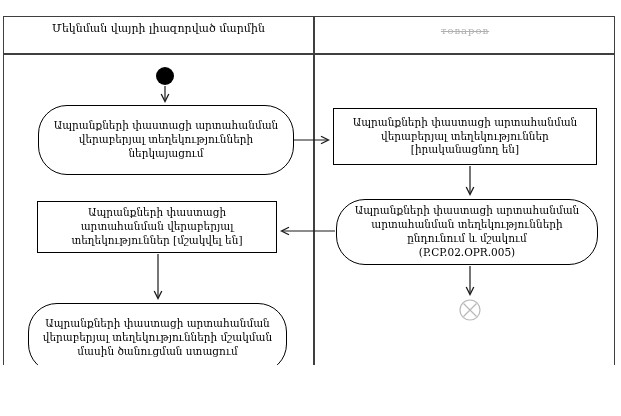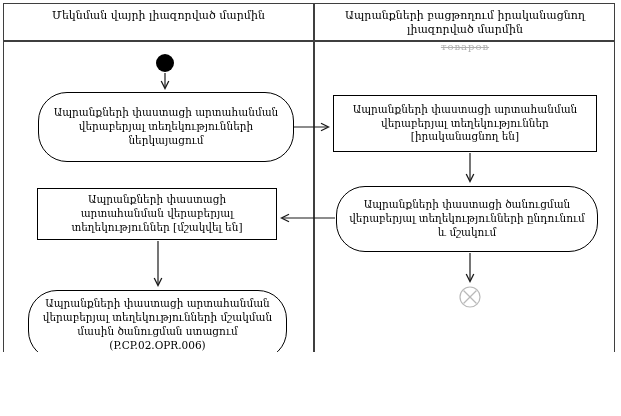--- a/index.html
+++ b/index.html
@@ -3,20 +3,21 @@
 <meta charset="utf-8">
 <style>
   html,body{margin:0;padding:0;background:#ffffff;}
   #canvas{
     position:relative;
     width:621px;height:352px;
     background:#ffffff;
     font-family:"DejaVu Serif","DejaVu Sans",serif;
     color:#000;
     overflow:hidden;
+    margin-top:13px;
   }
   .frame{
     position:absolute;left:3px;top:3px;width:612px;height:408px;
     border:1.6px solid #3f3f3f;box-sizing:border-box;
   }
   .lane-divider{
     position:absolute;left:313px;top:3px;width:1.6px;height:408px;
     background:#3f3f3f;
   }
   .header-sep{
@@ -65,46 +66,45 @@
 
   <div class="frame"></div>
   <div class="lane-divider"></div>
   <div class="header-sep"></div>
 
   <div class="lane-header left">
     <span>Մեկնման վայրի լիազորված մարմին</span>
   </div>
 
   <div class="lane-header right">
-    <span>Ապրանքների բացթողում իրականացնող լիազորված մարմին</span>
     <span class="faded-word">товаров</span>
   </div>
 
   <div class="initial-node"></div>
 
   <div class="node rounded" style="left:38px;top:92px;width:256px;height:70px;">
     <span>Ապրանքների փաստացի արտահանման վերաբերյալ տեղեկությունների ներկայացում</span>
   </div>
 
   <div class="node" style="left:333px;top:95px;width:264px;height:57px;">
     <span>Ապրանքների փաստացի արտահանման վերաբերյալ տեղեկություններ</span>
     <span class="state-line">[իրականացնող են]</span>
   </div>
 
   <div class="node rounded" style="left:336px;top:186px;width:262px;height:66px;">
-    <span>Ապրանքների փաստացի ծանուցման վերաբերյալ տեղեկությունների ընդունում և մշակում</span>
+    <span>Ապրանքների փաստացի արտահանման արտահանման տեղեկությունների ընդունում և մշակում</span>
+    <span class="code">(P.CP.02.OPR.005)</span>
   </div>
 
   <div class="node" style="left:37px;top:188px;width:240px;height:52px;">
     <span><span>Ապրանքների փաստացի արտահանման վերաբերյալ տեղեկություններ</span> <span>[մշակվել են]</span></span>
   </div>
 
   <div class="node rounded" style="left:28px;top:290px;width:259px;height:70px;">
     <span>Ապրանքների փաստացի արտահանման վերաբերյալ տեղեկությունների մշակման մասին ծանուցման ստացում</span>
-    <span class="code">(P.CP.02.OPR.006)</span>
   </div>
 
   <svg class="flow-final" viewBox="0 0 24 24">
     <circle cx="12" cy="12" r="10" fill="none" stroke="#b9b9b9" stroke-width="1.2"></circle>
     <line x1="5.5" y1="5.5" x2="18.5" y2="18.5" stroke="#b9b9b9" stroke-width="1.2"></line>
     <line x1="18.5" y1="5.5" x2="5.5" y2="18.5" stroke="#b9b9b9" stroke-width="1.2"></line>
   </svg>
 
   <div class="final-node">
     <div class="dot"></div>

